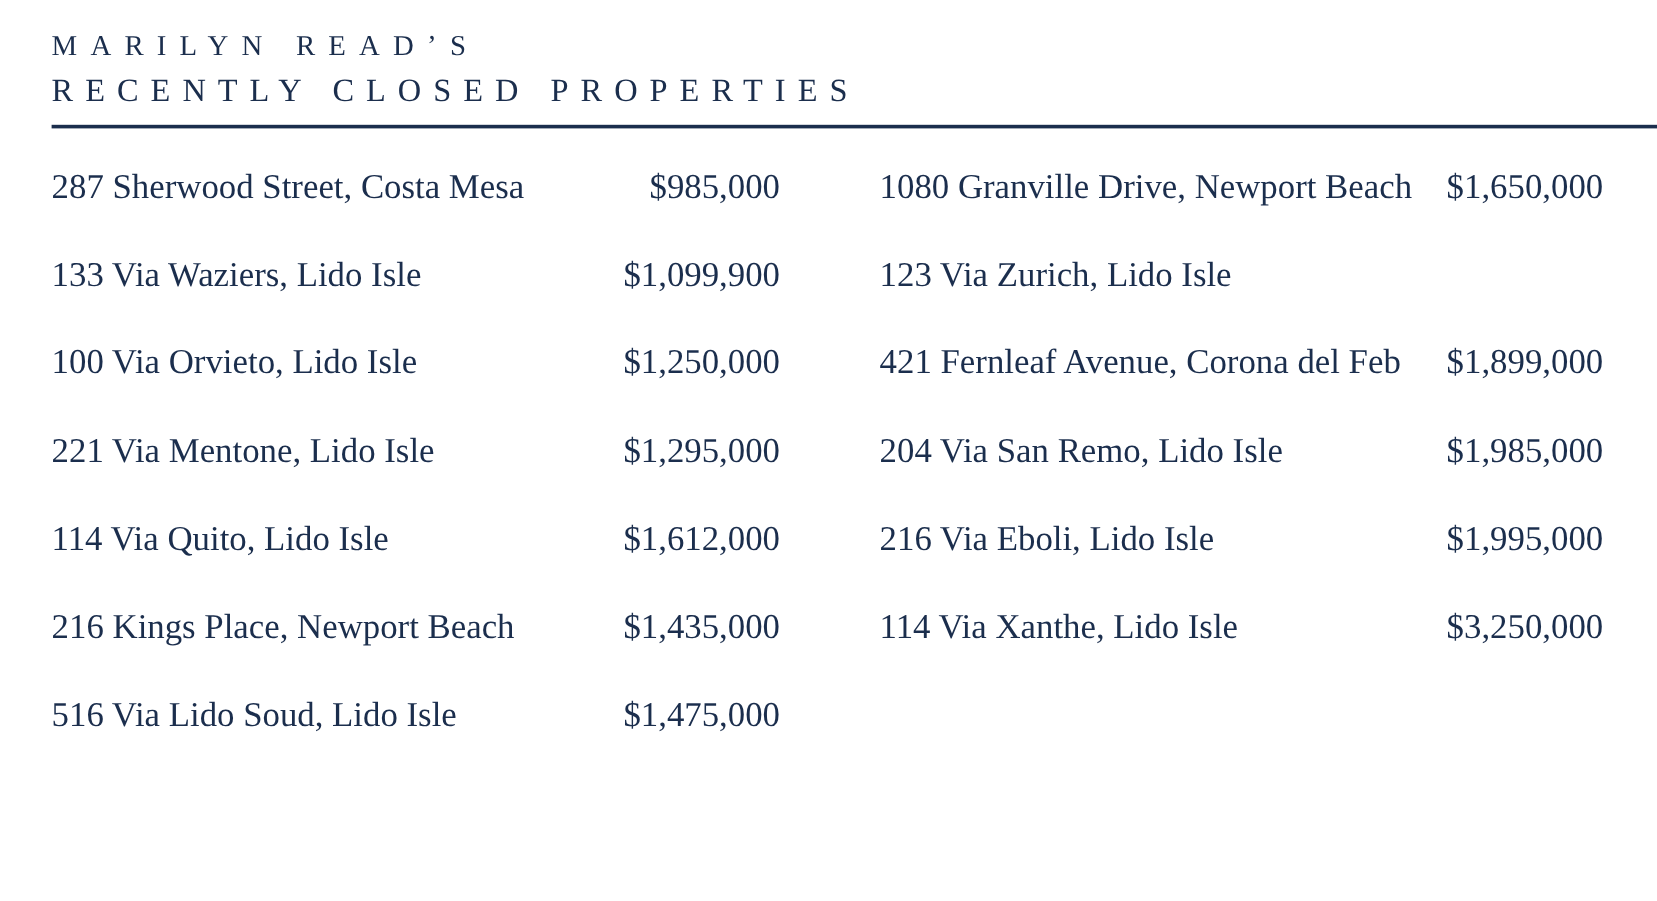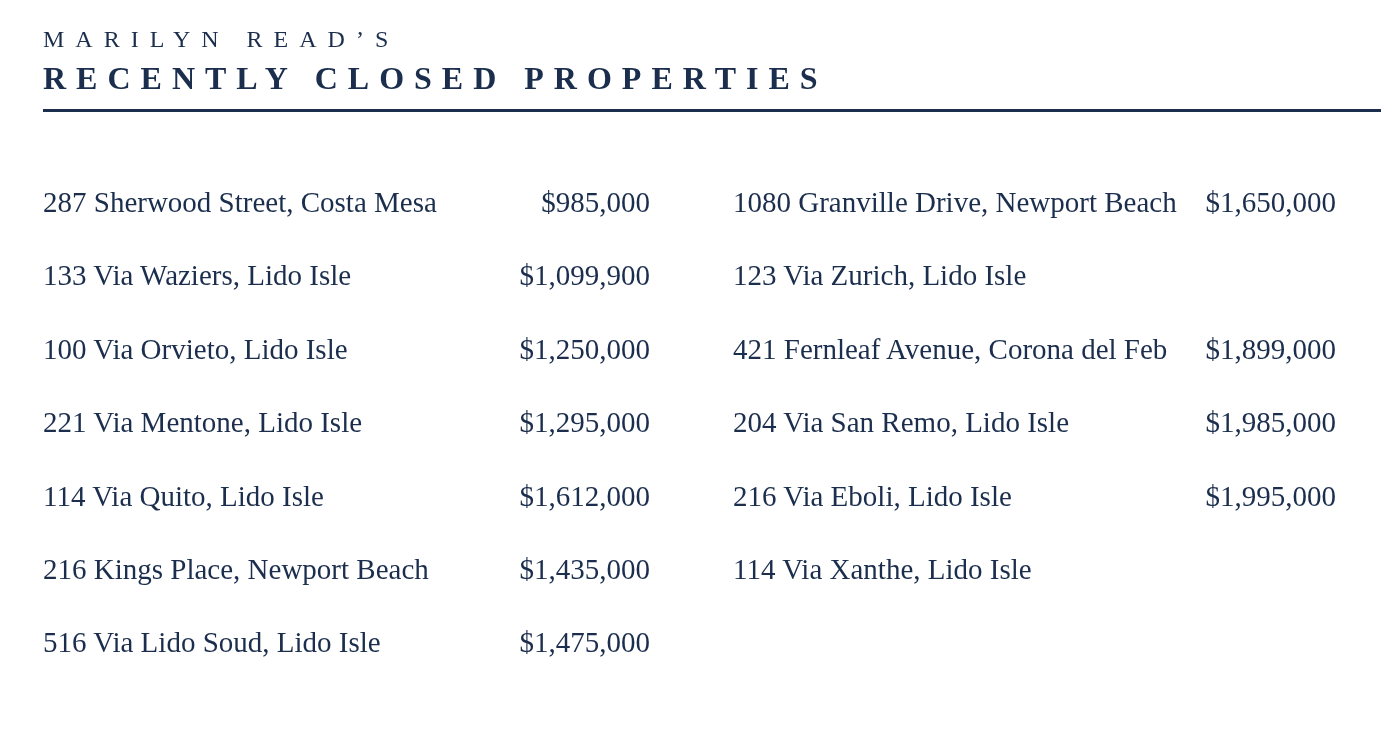--- a/index.html
+++ b/index.html
@@ -22,43 +22,43 @@
   }
   .kicker {
     font-size: 24px;
     font-weight: normal;
     letter-spacing: 11px;
     line-height: 1.15;
     white-space: nowrap;
   }
   .title {
     margin: 8px 0 0 0;
-    font-size: 32px;
-    font-weight: bold;
+    font-size: 27px;
+    font-weight: normal;
     letter-spacing: 10px;
     line-height: 1.0;
     white-space: nowrap;
   }
   .rule {
     height: 3px;
     background: #1b2e4d;
     margin-top: 15px;
     margin-right: -45px; 
   }
   .listings {
     display: flex;
     margin-top: 34px;
   }
   .col { flex: none; }
   .col-left  { width: 607px; }
   .col-right { width: 603px; margin-left: 83px; }
   .row {
     display: flex;
     justify-content: space-between;
-    align-items: flex-end;
+    align-items: flex-start;
     height: 73.4px;
     font-size: 29px;
     line-height: 1.1;
     white-space: nowrap;
     font-family: Liberation Serif, serif;
   }
   .address { text-align: left; }
   .price   { text-align: right; }
 </style>
 </head>
@@ -117,16 +117,17 @@
         <div class="row">
           <span class="address">204 Via San Remo, Lido Isle</span>
           <span class="price">$1,985,000</span>
         </div>
         <div class="row">
           <span class="address">216 Via Eboli, Lido Isle</span>
           <span class="price">$1,995,000</span>
         </div>
         <div class="row">
           <span class="address">114 Via Xanthe, Lido Isle</span>
+          <span class="price">$3,250,000</span>
         </div>
       </section>
   </main>
 </div>
 
 </body></html>

